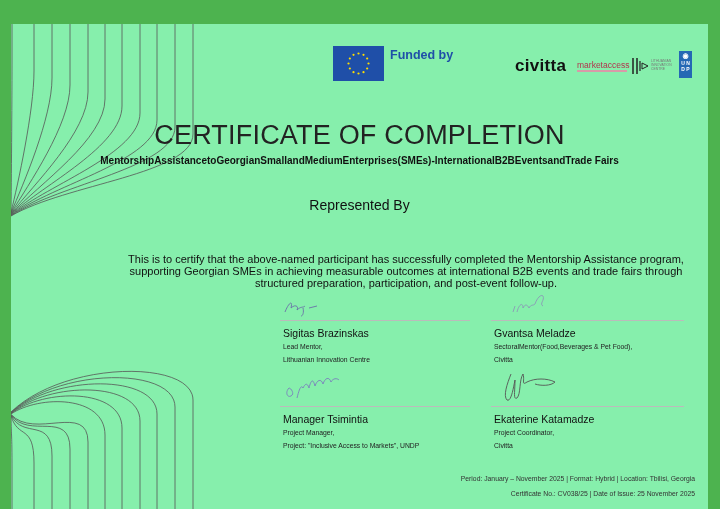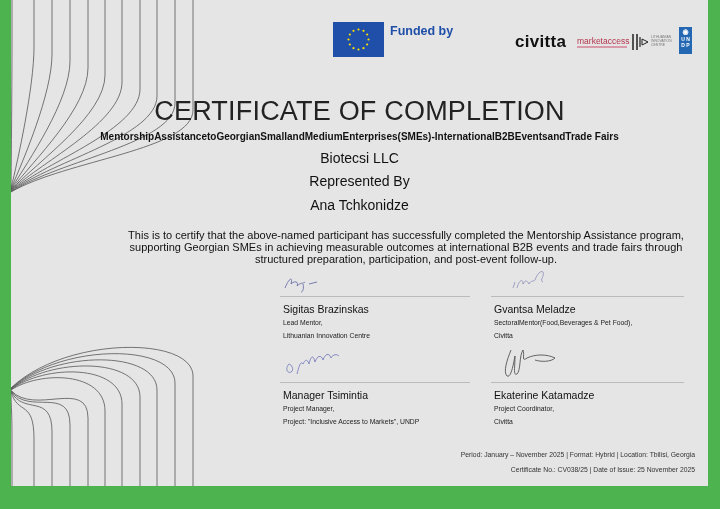--- a/index.html
+++ b/index.html
@@ -1,17 +1,17 @@
 <!DOCTYPE html>
 <html><head>
 <meta charset="utf-8">
 <style>
   html, body { margin:0; padding:0; }
   body { width:720px; height:509px; position:relative; overflow:hidden; background:#4db34f; font-family:"Liberation Sans", sans-serif; color:#222; }
-  .sheet { position:absolute; left:11px; top:0; width:697px; height:486px; background:#e5e5e5; overflow:hidden; }
+  .sheet { position:absolute; left:11px; top:24px; width:697px; height:486px; background:#86efac; overflow:hidden; }
   .deco { position:absolute; left:0; top:0; width:200px; height:486px; }
   .abs { position:absolute; }
   .eu-flag { left:322px; top:22px; width:51px; height:35px; background:#1f4fa8; }
   .eu-text { left:379px; top:24px; font-size:12.5px; font-weight:bold; color:#1f4fa8; line-height:15px; }
   .civitta { left:504px; top:32px; font-size:17px; font-weight:bold; color:#111; letter-spacing:0.3px; }
   .market { left:566px; top:36px; font-size:8.5px; color:#b2334d; font-family:Liberation Sans, sans-serif; }
   .market-sub { left:566px; top:46px; font-size:3px; color:#b2334d; width:50px; height:2px; background:#d89aa8; }
   .lic-logo { left:620px; top:32px; width:18px; height:20px; }
   .lic-text { left:640px; top:35px; font-size:3.4px; line-height:4.2px; color:#777; }
   .undp { left:668px; top:27px; width:13px; height:27px; background:#2468b4; color:#fff; font-size:5px; font-weight:bold; text-align:center; line-height:6px; }
@@ -68,23 +68,21 @@
     <div>CENTRE</div>
   </div>
   <div class="abs undp">
     <div style="height:9px;font-size:7px;line-height:10px;">◉</div>
     <div>U N</div>
     <div>D P</div>
   </div>
 
   <div class="abs title">CERTIFICATE OF COMPLETION</div>
   <div class="abs subtitle">MentorshipAssistancetoGeorgianSmallandMediumEnterprises(SMEs)-InternationalB2BEventsandTrade Fairs</div>
-  <div class="abs line-center" style="top:150px;">Biotecsi LLC</div>
   <div class="abs line-center" style="top:173px;">Represented By</div>
-  <div class="abs line-center" style="top:197px;">Ana Tchkonidze</div>
   <div class="abs body-text">This is to certify that the above-named participant has successfully completed the Mentorship Assistance program, supporting Georgian SMEs in achieving measurable outcomes at international B2B events and trade fairs through structured preparation, participation, and post-event follow-up.</div>
 
   <svg class="sig" style="left:270px;top:272px;" width="45" height="22" viewBox="0 0 45 22">
     <path d="M4 16 C8 6, 12 4, 10 12 C14 8, 18 10, 16 14 C20 10, 22 12, 24 10 M22 12 C23 16, 22 20, 20 20 M28 12 L36 10" stroke="#6a6fa8" stroke-width="0.9" fill="none"></path>
   </svg>
   <div class="abs sigline" style="left:269px;top:296px;width:190px;"></div>
   <div class="abs sig-name" style="left:272px;top:303px;">Sigitas Brazinskas</div>
   <div class="abs sig-role" style="left:272px;top:319px;">Lead Mentor,</div>
   <div class="abs sig-role" style="left:272px;top:332px;">Lithuanian Innovation Centre</div>
 

